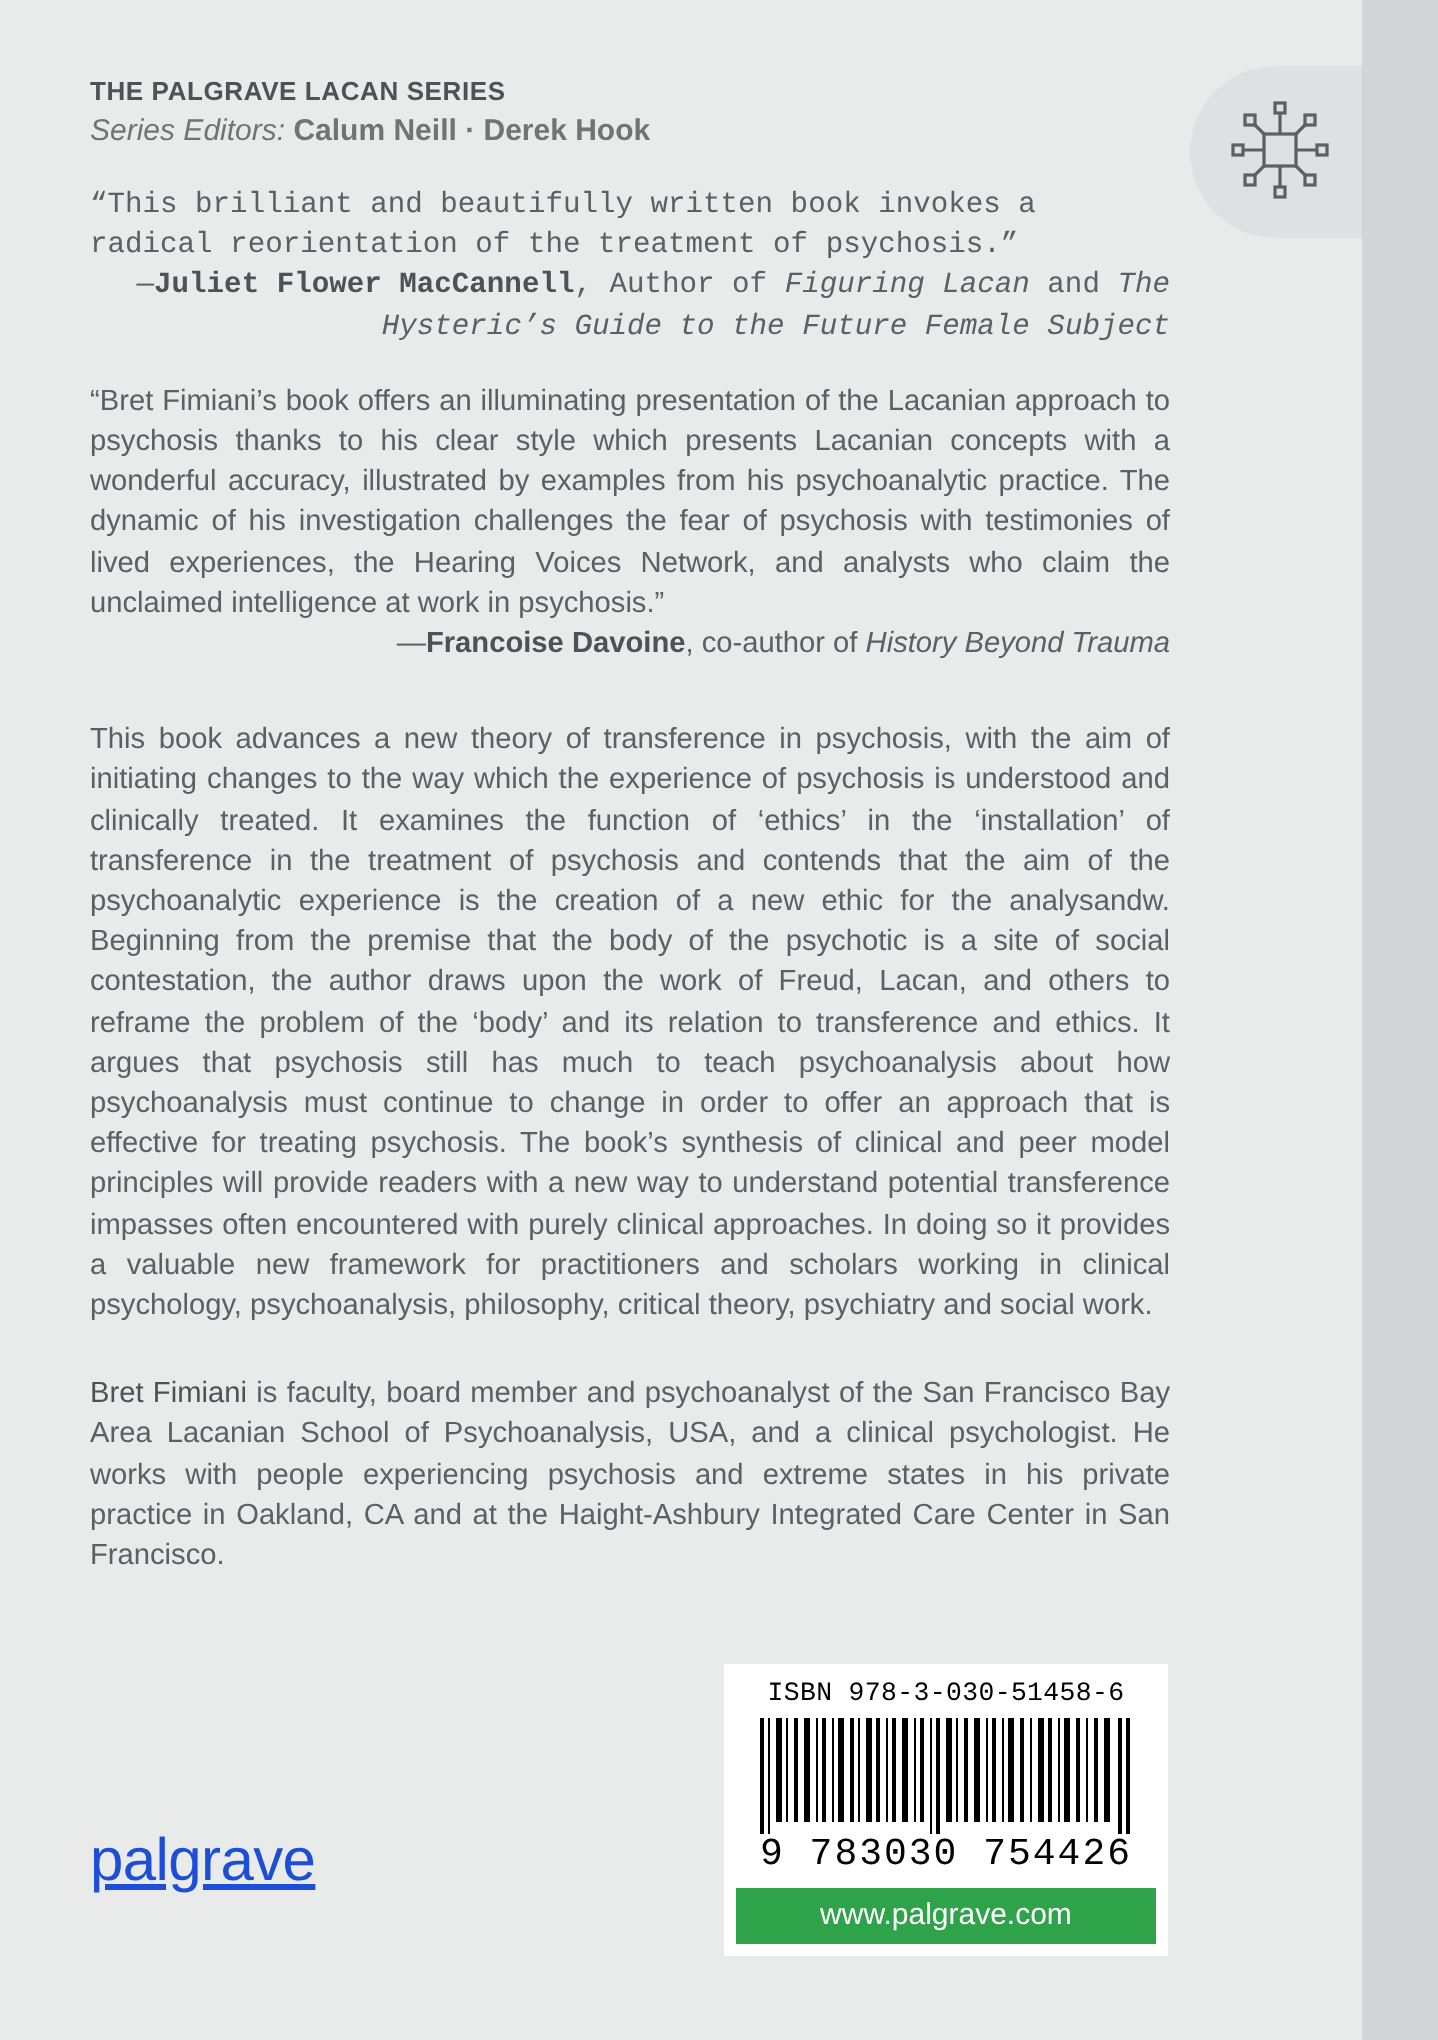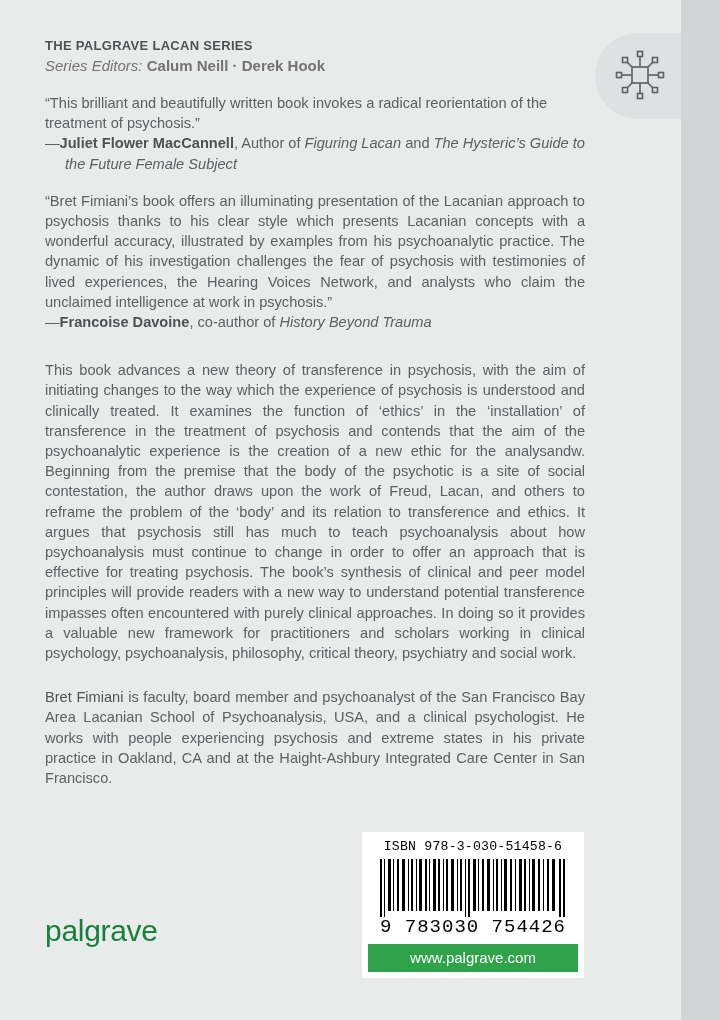--- a/index.html
+++ b/index.html
@@ -74,31 +74,32 @@
 
   
   .block {
     font-size: 14.6px;
     line-height: 1.385;
     text-align: justify;
     color: #5c6063;
   }
   .quote1 {
     margin-top: 19px;
+    font-family: Liberation Mono, monospace;
   }
   .quote1 .qtext {
     text-align: left;
   }
   .quote2 {
     margin-top: 17px;
   }
   .attrib {
     padding-left: 20px;
     text-indent: -20px;
-    text-align: left;
+    text-align: right;
   }
   .attrib .who {
     font-weight: bold;
     color: #4e5254;
   }
   .it { font-style: italic; }
 
   .desc {
     margin-top: 28px;
   }
@@ -108,22 +109,23 @@
   .bio .who {
     font-weight: normal;
     color: #4e5254;
   }
 
   
   .logo {
     position: absolute;
     left: 45px;
     top: 916px;
-    color: #15803d;
+    color: #1d4ed8;
     line-height: 1.02;
+    text-decoration: underline;
   }
   .logo .l1 {
     font-size: 30px;
     letter-spacing: -0.3px;
   }
   .logo .l2 {
     font-size: 26px;
     letter-spacing: 0.1px;
   }
 

